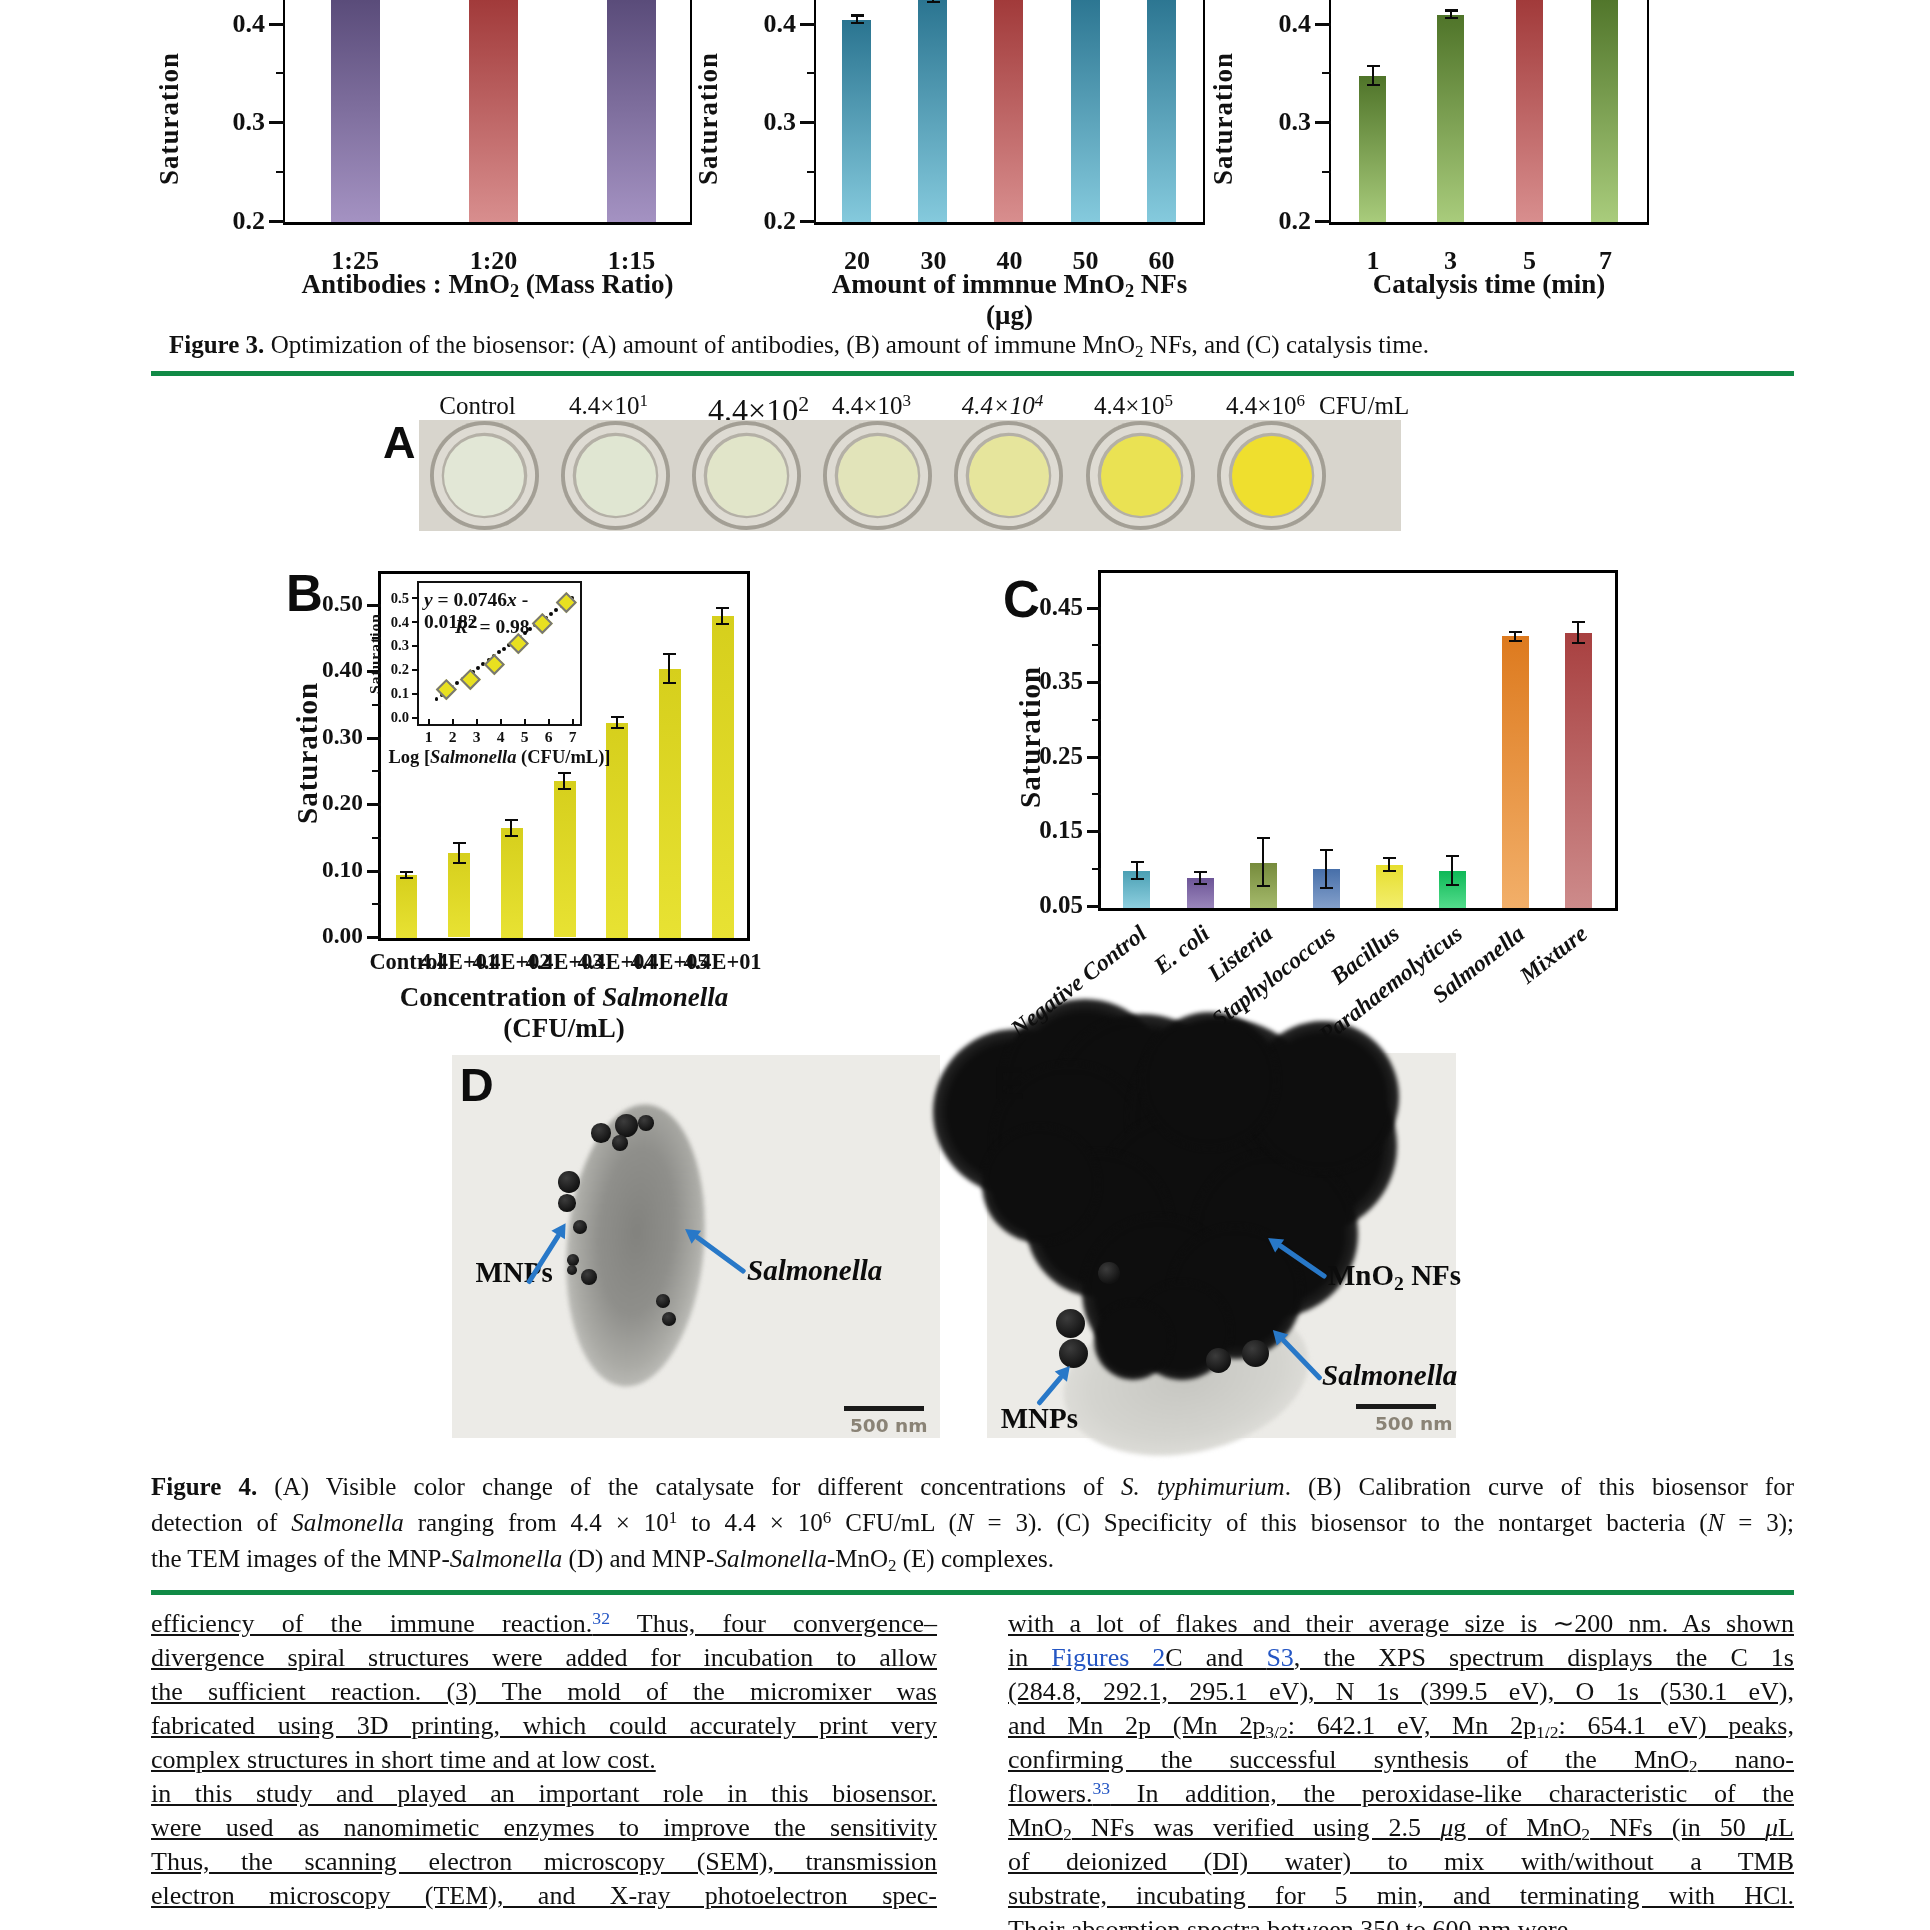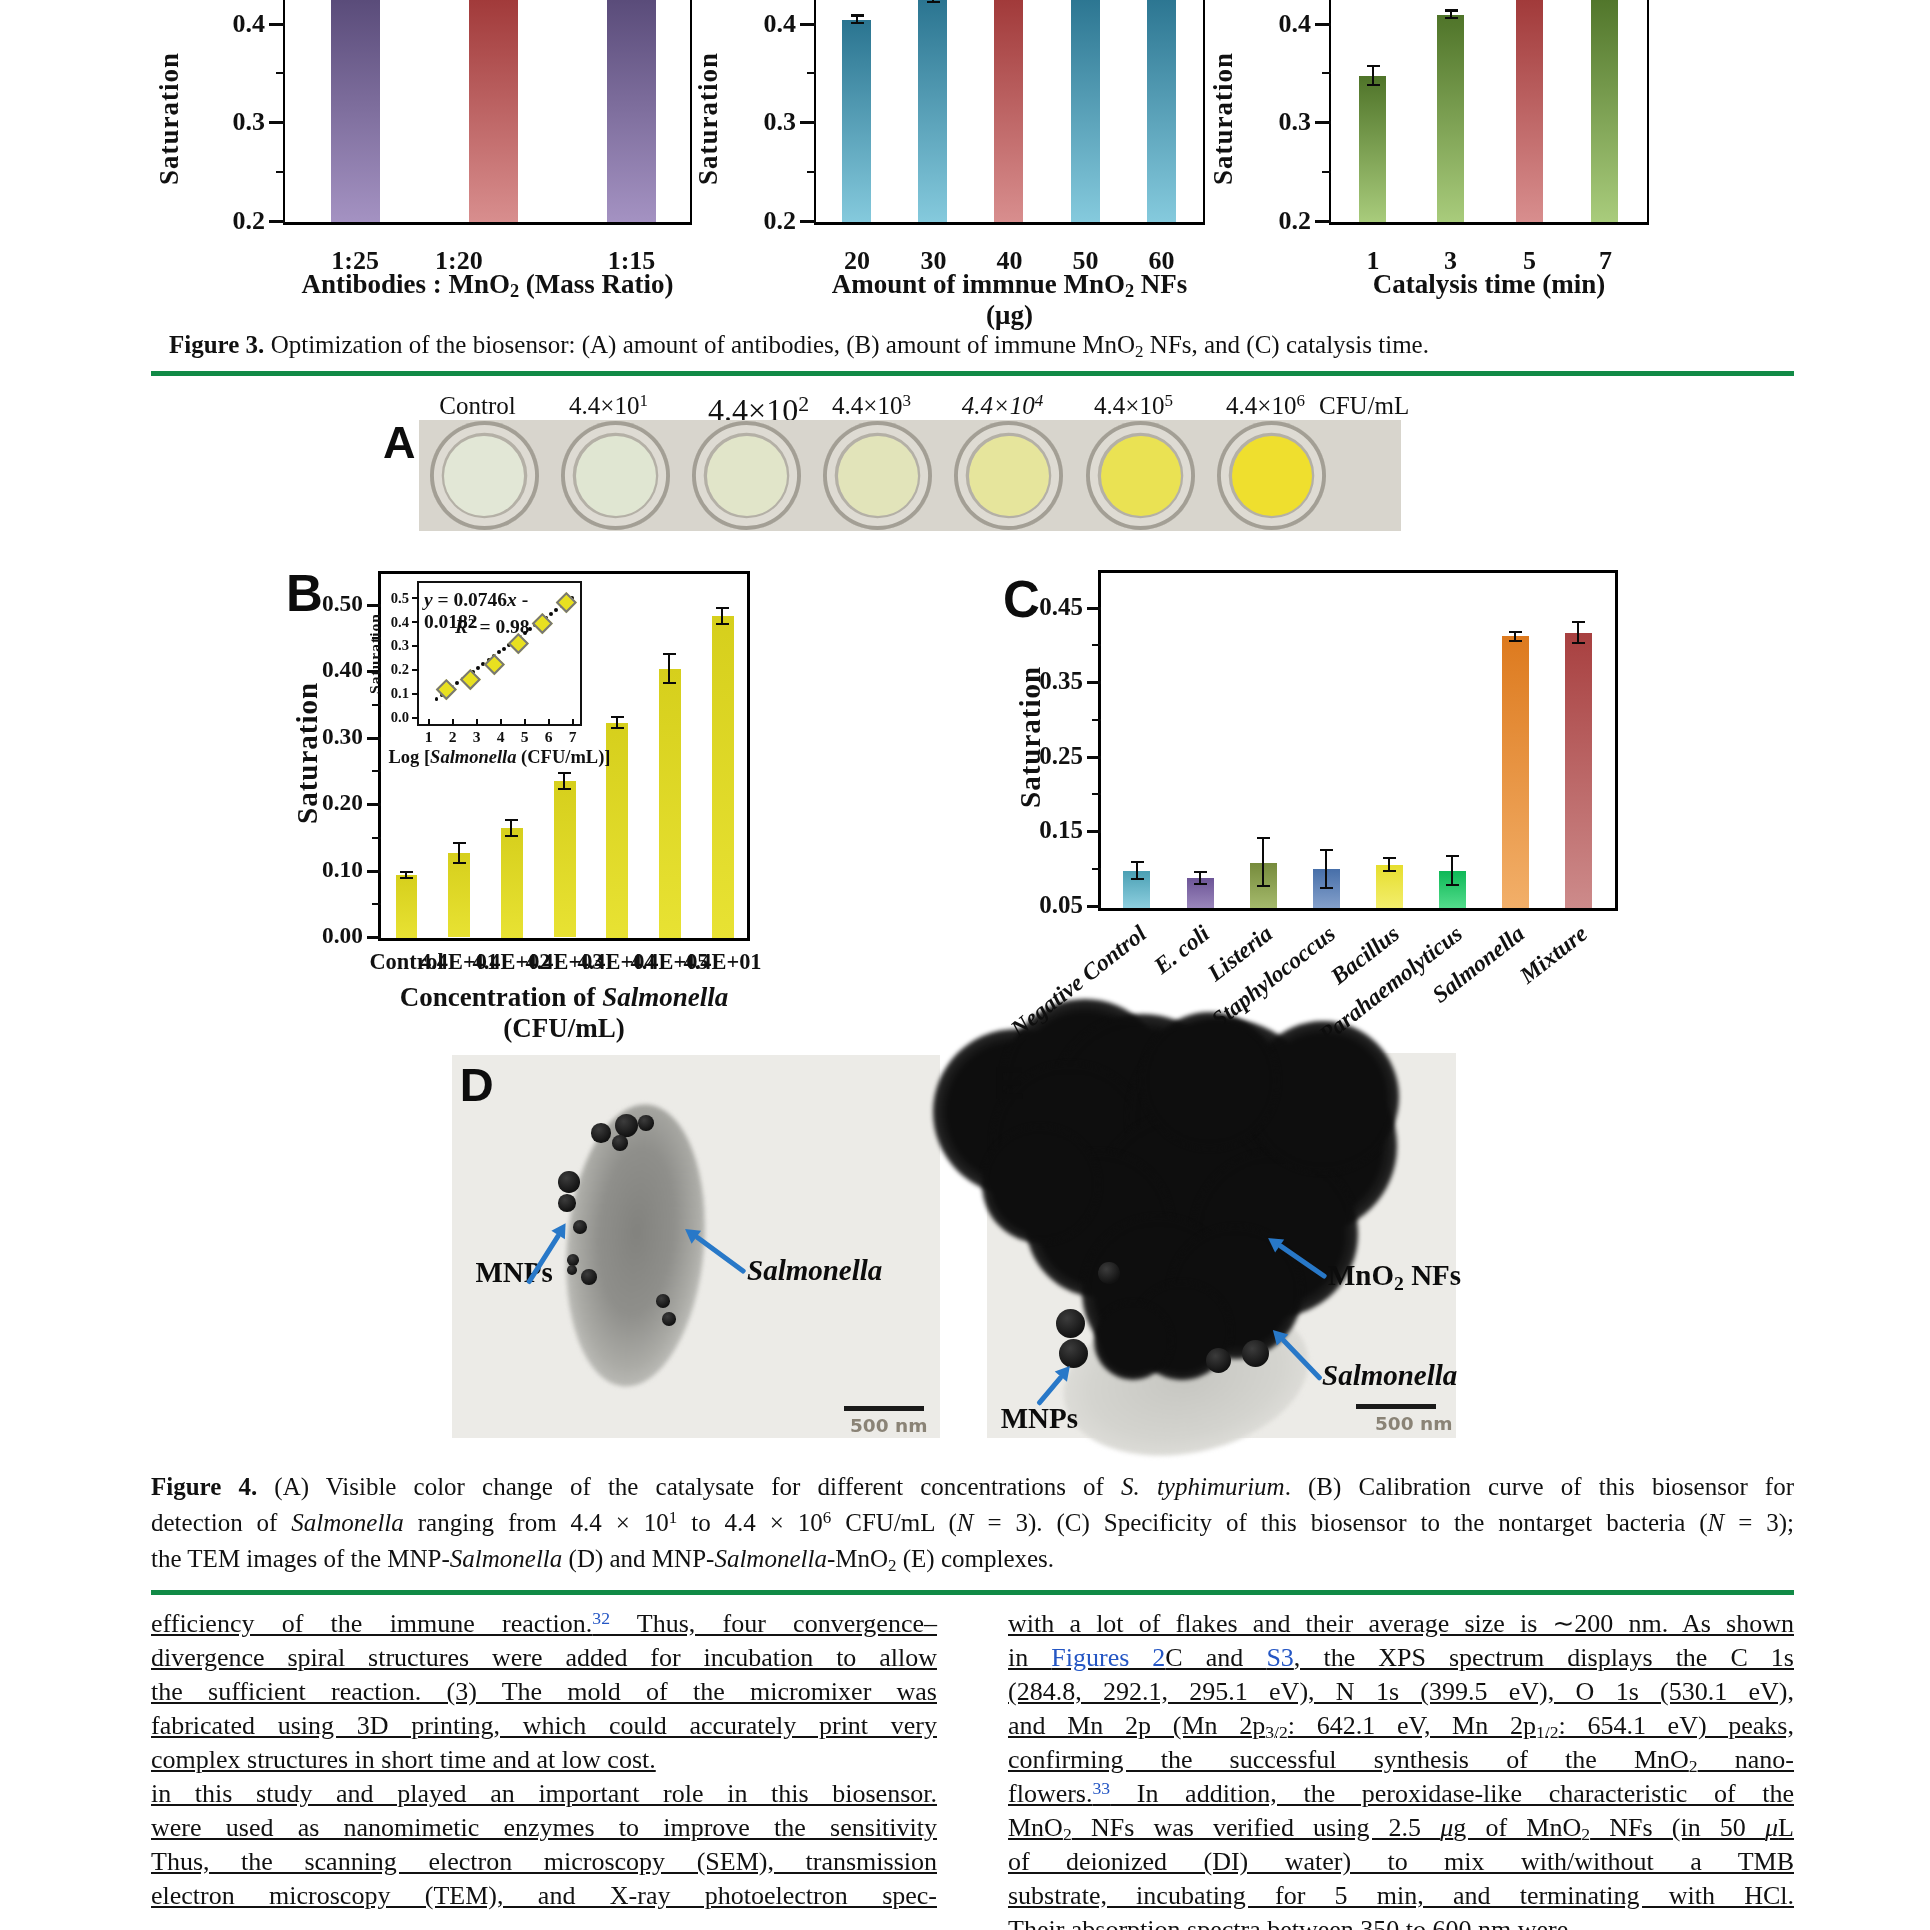--- a/index.html
+++ b/index.html
@@ -67,21 +67,21 @@
     <div class="xtitle" style="top:269px;font-size:27px"><span>Antibodies : MnO</span><span class="sub">2</span><span> (Mass Ratio)</span></div>
   <div style="position: absolute; left: -15.6px; top: 23px; width: 15.6px; height: 2.9px; background: rgb(10, 10, 10);"></div>
       <div style="position: absolute; left: -71px; top: 8.8px; width: 51px; text-align: right; font-weight: bold; font-size: 26px;">0.4</div>
       <div style="position: absolute; left: -15.6px; top: 121px; width: 15.6px; height: 2.9px; background: rgb(10, 10, 10);"></div>
       <div style="position: absolute; left: -71px; top: 107px; width: 51px; text-align: right; font-weight: bold; font-size: 26px;">0.3</div>
       <div style="position: absolute; left: -15.6px; top: 220px; width: 15.6px; height: 2.9px; background: rgb(10, 10, 10);"></div>
       <div style="position: absolute; left: -71px; top: 206px; width: 51px; text-align: right; font-weight: bold; font-size: 26px;">0.2</div>
       <div style="position: absolute; left: -8.8px; top: 72px; width: 8.8px; height: 2.3px; background: rgb(10, 10, 10);"></div>
       <div style="position: absolute; left: -8.8px; top: 171px; width: 8.8px; height: 2.3px; background: rgb(10, 10, 10);"></div>
       <div style="position: absolute; left: 11.7px; top: 246px; width: 117px; text-align: center; font-weight: bold; font-size: 26px;">1:25</div>
-      <div style="position: absolute; left: 150px; top: 246px; width: 117px; font-weight: bold; font-size: 26px;">1:20</div>
+      <div style="position: absolute; left: 150px; top: 246px; width: 117px; text-align: center; font-weight: bold; font-size: 26px;">1:20</div>
       <div style="position: absolute; left: 288px; top: 246px; width: 117px; text-align: center; font-weight: bold; font-size: 26px;">1:15</div>
     </div>
 
   <div class="ytitle" style="left:693px;top:25px;height:187px;font-size:27px">Saturation</div>
   <div class="chart" id="chB" style="left:814px;top:0;width:387px;height:222px;border-left:2.9px solid #000;border-right:2.9px solid #000;border-bottom:3.9px solid #000">
     <div class="clip">
         <div style="position: absolute; left: 26px; top: 19.5px; width: 29px; height: 203px; background: linear-gradient(rgb(42, 116, 144), rgb(133, 202, 221));"></div>
         <div style="position: absolute; left: 40px; top: 15.5px; width: 2.4px; height: 7.9px; background: rgb(10, 10, 10);"></div>
         <div style="position: absolute; left: 35px; top: 14.3px; width: 12.7px; height: 2.4px; background: rgb(10, 10, 10);"></div>
         <div style="position: absolute; left: 35px; top: 22px; width: 12.7px; height: 2.4px; background: rgb(10, 10, 10);"></div>

